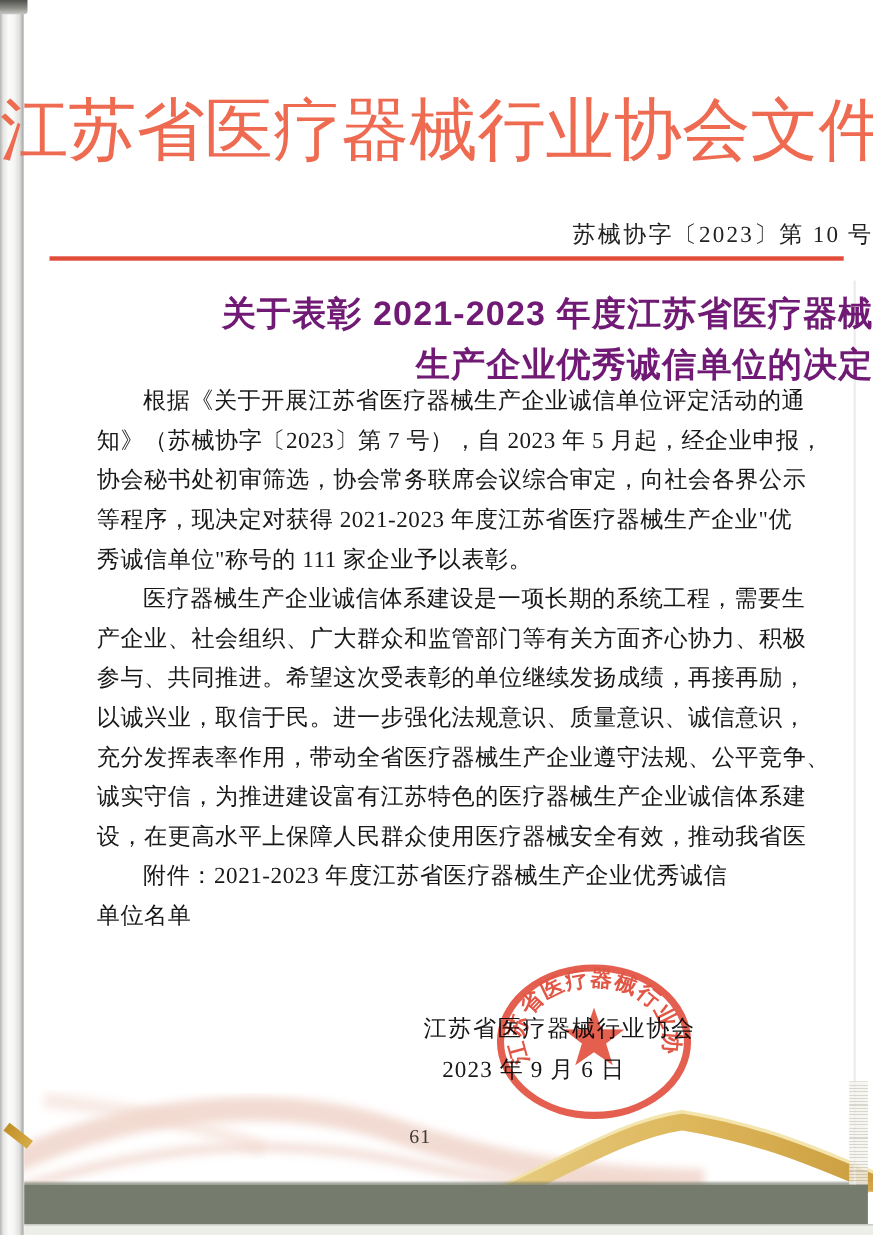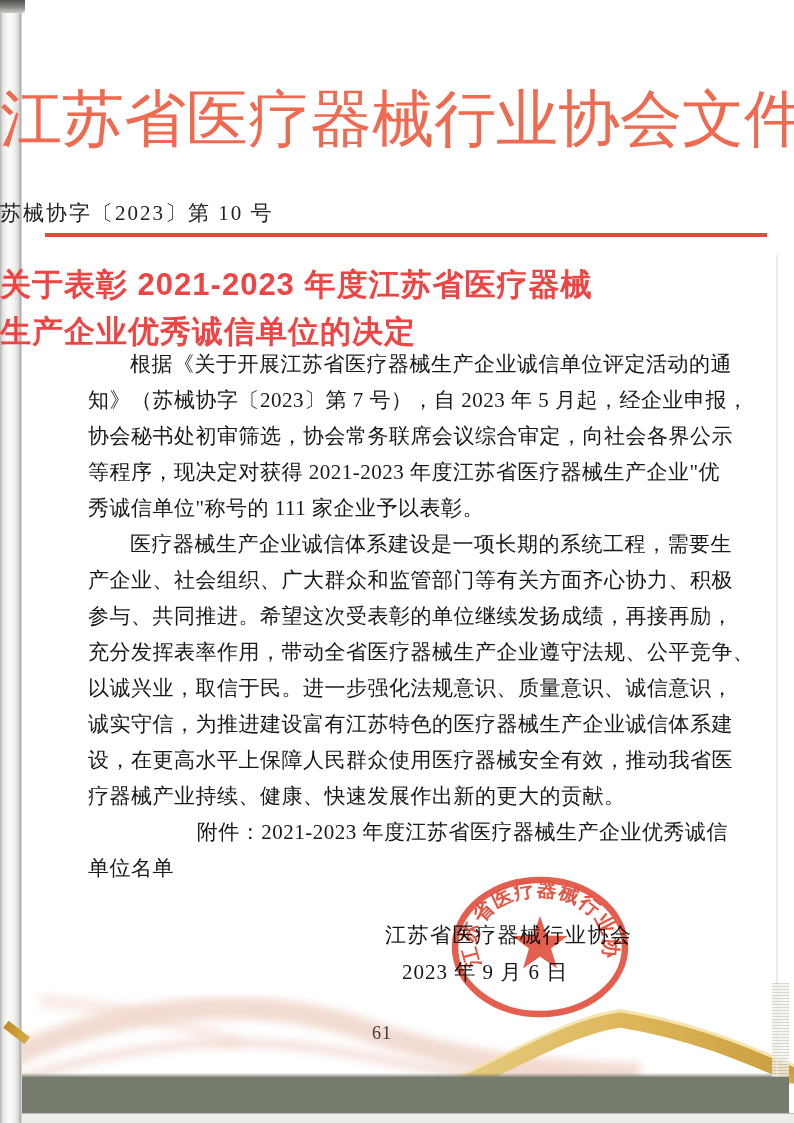--- a/index.html
+++ b/index.html
@@ -36,37 +36,37 @@
     opacity:.8;
   }
 
   
   .letterhead-title{
     left:0;top:82px;width:794px;text-align:left;
     font-size:62px;font-weight:400;line-height:74px;
     letter-spacing:0px;white-space:nowrap;
   }
   .doc-number{
-    left:0;top:199px;width:794px;text-align:left;
+    left:0;top:199px;width:794px;text-align:right;
     font-size:21px;letter-spacing:2px;color:#222;white-space:nowrap;
   }
   .red-divider{left:45px;top:233px;width:722px;height:4px;}
   .doc-heading{
-    left:0;top:261px;width:794px;text-align:left;
+    left:0;top:261px;width:794px;text-align:right;
     font-family:"Liberation Sans","DejaVu Sans",sans-serif;
-    font-size:31px;font-weight:700;line-height:47px;color:#ef4444;
+    font-size:31px;font-weight:700;line-height:47px;color:#701a75;
     letter-spacing:1px;white-space:nowrap;
   }
   .body-block{
     left:88px;top:346px;width:640px;
     font-size:21px;line-height:36px;color:#181818;
     letter-spacing:0.5px;
   }
   .doc-line{height:36px;white-space:nowrap;}
-  .doc-line.first{text-indent:2em;text-align:right;}
+  .doc-line.first{text-indent:2em;}
   .salutation{height:36px;white-space:nowrap;}
   .signature-org{left:385px;top:921px;font-size:21px;letter-spacing:1.5px;white-space:nowrap;color:#181818;}
   .signature-date{left:402px;top:958px;font-size:21px;letter-spacing:1px;white-space:nowrap;color:#181818;}
   .page-number{left:372px;top:1023px;font-size:18px;color:#3a3a3a;letter-spacing:1px;}
 
   .seal{left:448px;top:874px;width:185px;height:155px;mix-blend-mode:multiply;opacity:.9;}
   .decor{left:0;top:0;width:794px;height:1123px;}
 </style>
 </head>
 <body>
@@ -119,25 +119,24 @@
       <div class="doc-line first">根据《关于开展江苏省医疗器械生产企业诚信单位评定活动的通</div>
       <div class="doc-line">知》（苏械协字〔2023〕第 7 号），自 2023 年 5 月起，经企业申报，</div>
       <div class="doc-line">协会秘书处初审筛选，协会常务联席会议综合审定，向社会各界公示</div>
       <div class="doc-line">等程序，现决定对获得 2021-2023 年度江苏省医疗器械生产企业"优</div>
       <div class="doc-line">秀诚信单位"称号的 111 家企业予以表彰。</div>
     </div>
   <div>
       <div class="doc-line first">医疗器械生产企业诚信体系建设是一项长期的系统工程，需要生</div>
       <div class="doc-line">产企业、社会组织、广大群众和监管部门等有关方面齐心协力、积极</div>
       <div class="doc-line">参与、共同推进。希望这次受表彰的单位继续发扬成绩，再接再励，</div>
+      <div class="doc-line">以诚兴业，取信于民。进一步强化法规意识、质量意识、诚信意识，</div>
       <div class="doc-line">充分发挥表率作用，带动全省医疗器械生产企业遵守法规、公平竞争、</div>
-      <div class="doc-line">以诚兴业，取信于民。进一步强化法规意识、质量意识、诚信意识，</div>
       <div class="doc-line">诚实守信，为推进建设富有江苏特色的医疗器械生产企业诚信体系建</div>
       <div class="doc-line">设，在更高水平上保障人民群众使用医疗器械安全有效，推动我省医</div>
-      <div class="doc-line">疗器械产业持续、健康、快速发展作出新的更大的贡献。</div>
     </div>
   <div>
       <div class="doc-line first">附件：2021-2023 年度江苏省医疗器械生产企业优秀诚信</div>
       <div class="doc-line">单位名单</div>
     </div>
 </div>
 
 <div class="abs signature-org">江苏省医疗器械行业协会</div>
 <div class="abs signature-date">2023 年 9 月 6 日</div>
 

